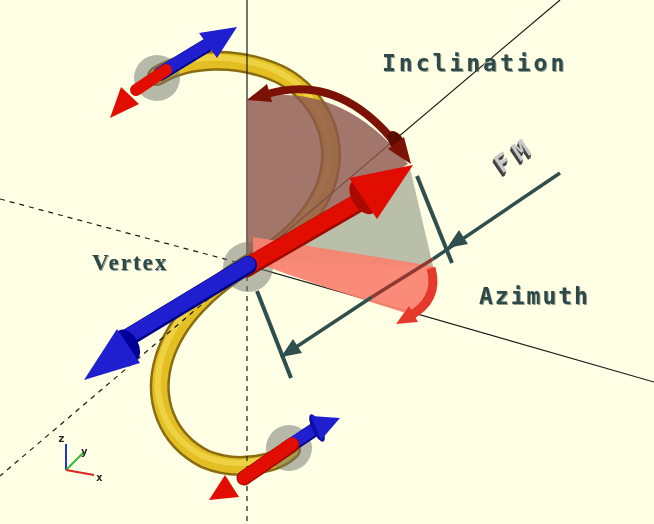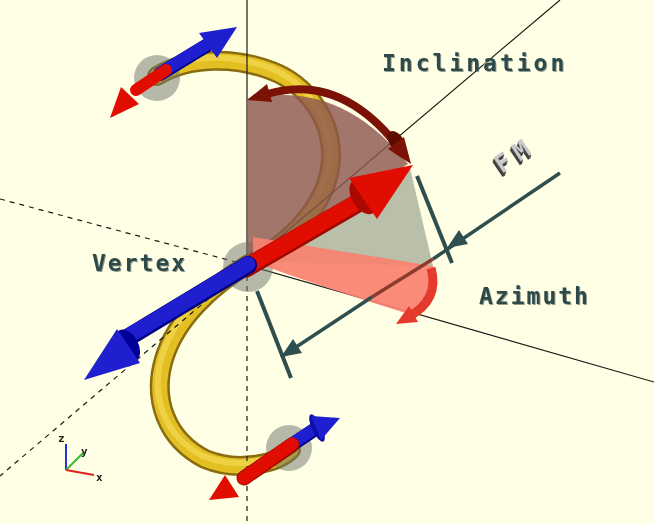--- a/index.html
+++ b/index.html
@@ -15,21 +15,21 @@
     position:absolute;
     color:#2E4949;
     font-weight:bold;
     font-size:23px;
     letter-spacing:2px;
     text-shadow: 1px 1px 0 rgba(20,40,40,.45), -1px -1px 0 rgba(255,255,230,.35);
     white-space:nowrap;
     user-select:none;
   }
   .lbl-inclination{left:382px;top:50px;letter-spacing:3px;}
-  .lbl-vertex{left:92px;top:250px;}
+  .lbl-vertex{left:92px;top:250px;font-family:Liberation Serif, serif;}
   .lbl-azimuth{left:479px;top:283px;text-align:center;}
   .lbl-fm{
     left:505px;top:150px;
     font-size:25px;letter-spacing:7px;
     color:#C9C9C9;
     transform:rotate(-34deg);
     transform-origin:left bottom;
     text-shadow:-1px 1px 0 #4a4a4a,-2px 2px 0 #454545,-3px 3px 0 #3d3d3d;
   }
   .axis-lbl{

